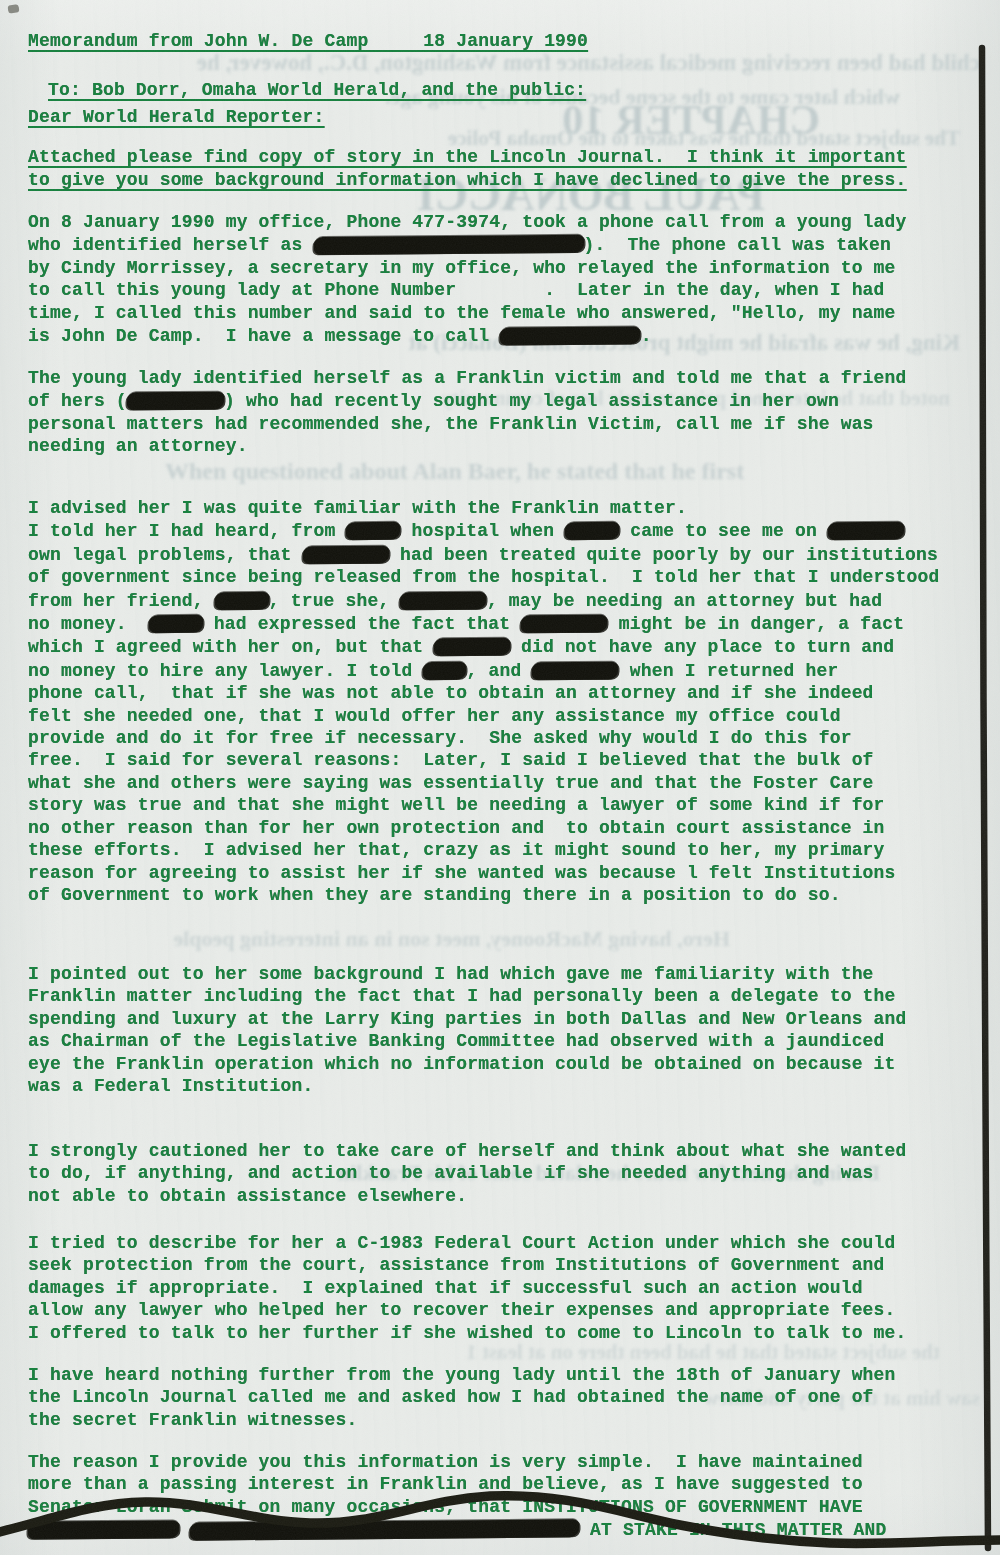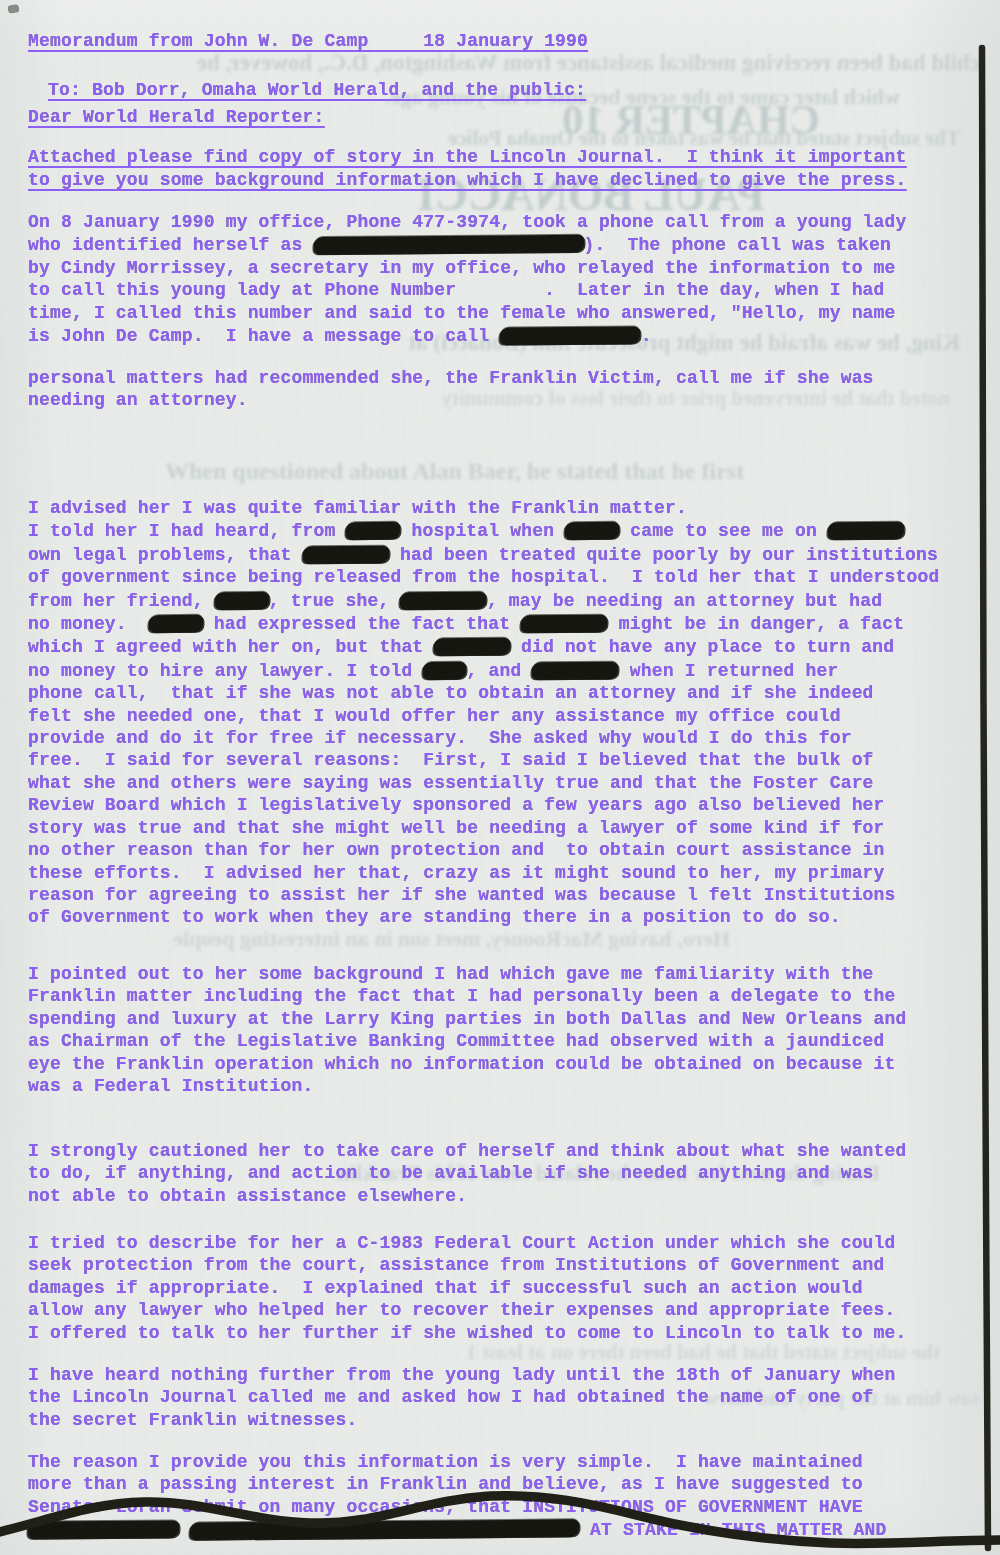--- a/index.html
+++ b/index.html
@@ -20,21 +20,21 @@
   .ghost{
     position:absolute;color:#c2cdce;filter:blur(1.7px);
     font-family:"Liberation Serif","DejaVu Serif",serif;font-weight:bold;
     white-space:nowrap;overflow:hidden;opacity:.85;
   }
   .ghost.mirror{transform:scaleX(-1);}
   .doc-layer{position:absolute;inset:0;z-index:2;}
   .para{position:absolute;left:28px;width:950px;}
   .line{
     white-space:pre;font-size:18px;line-height:22.4px;letter-spacing:.18px;
-    font-weight:bold;color:#8b5cf6;
+    font-weight:bold;color:#15803d;
     text-shadow:0 0 .5px rgba(28,28,18,.55);
   }
   .line.u{text-decoration:underline;text-underline-offset:4px;text-decoration-thickness:2px;}
   .redact{
     display:inline-block;background:#11110b;height:17px;
     border-radius:9px 6px 8px 5px;
     transform:translateY(3px) rotate(-.5deg);
     box-shadow:1.5px 1px 0 rgba(17,17,11,.85), -1.5px 1px 0 rgba(17,17,11,.8), 0 -1px 0 rgba(17,17,11,.6);
   }
   .overlay-svg{position:absolute;inset:0;z-index:4;pointer-events:none;}
@@ -74,38 +74,39 @@
     </div>
     <div class="para" style="top: 211px;">
       <div class="line"><span>On 8 January 1990 my office, Phone 477-3974, took a phone call from a young lady</span></div>
       <div class="line"><span>who identified herself as </span><span class="redact" style="width: 25ch;"></span><span>).  The phone call was taken</span></div>
       <div class="line"><span>by Cindy Morrissey, a secretary in my office, who relayed the information to me</span></div>
       <div class="line"><span>to call this young lady at Phone Number        .  Later in the day, when I had</span></div>
       <div class="line"><span>time, I called this number and said to the female who answered, "Hello, my name</span></div>
       <div class="line"><span>is John De Camp.  I have a message to call </span><span class="redact" style="width: 13ch;"></span><span>.</span></div>
     </div>
     <div class="para" style="top: 367px;">
+      <div class="line"><span>The young lady identified herself as a Franklin victim and told me that a friend</span></div>
+      <div class="line"><span>of hers (</span><span class="redact" style="width: 9ch;"></span><span>) who had recently sought my legal assistance in her own</span></div>
       <div class="line"><span>personal matters had recommended she, the Franklin Victim, call me if she was</span></div>
       <div class="line"><span>needing an attorney.</span></div>
     </div>
     <div class="para" style="top: 497px;">
       <div class="line"><span>I advised her I was quite familiar with the Franklin matter.</span></div>
       <div class="line"><span>I told her I had heard, from </span><span class="redact" style="width: 5ch;"></span><span> hospital when </span><span class="redact" style="width: 5ch;"></span><span> came to see me on </span><span class="redact" style="width: 7ch;"></span></div>
       <div class="line"><span>own legal problems, that </span><span class="redact" style="width: 8ch;"></span><span> had been treated quite poorly by our institutions</span></div>
       <div class="line"><span>of government since being released from the hospital.  I told her that I understood</span></div>
       <div class="line"><span>from her friend, </span><span class="redact" style="width: 5ch;"></span><span>, true she, </span><span class="redact" style="width: 8ch;"></span><span>, may be needing an attorney but had</span></div>
       <div class="line"><span>no money.  </span><span class="redact" style="width: 5ch;"></span><span> had expressed the fact that </span><span class="redact" style="width: 8ch;"></span><span> might be in danger, a fact</span></div>
       <div class="line"><span>which I agreed with her on, but that </span><span class="redact" style="width: 7ch;"></span><span> did not have any place to turn and</span></div>
       <div class="line"><span>no money to hire any lawyer. I told </span><span class="redact" style="width: 4ch;"></span><span>, and </span><span class="redact" style="width: 8ch;"></span><span> when I returned her</span></div>
       <div class="line"><span>phone call,  that if she was not able to obtain an attorney and if she indeed</span></div>
       <div class="line"><span>felt she needed one, that I would offer her any assistance my office could</span></div>
       <div class="line"><span>provide and do it for free if necessary.  She asked why would I do this for</span></div>
-      <div class="line"><span>free.  I said for several reasons:  First, I said I believed that the bulk of</span></div>
+      <div class="line"><span>free.  I said for several reasons:  Later, I said I believed that the bulk of</span></div>
       <div class="line"><span>what she and others were saying was essentially true and that the Foster Care</span></div>
-      <div class="line"><span>Review Board which I legislatively sponsored a few years ago also believed her</span></div>
       <div class="line"><span>story was true and that she might well be needing a lawyer of some kind if for</span></div>
       <div class="line"><span>no other reason than for her own protection and  to obtain court assistance in</span></div>
       <div class="line"><span>these efforts.  I advised her that, crazy as it might sound to her, my primary</span></div>
       <div class="line"><span>reason for agreeing to assist her if she wanted was because l felt Institutions</span></div>
       <div class="line"><span>of Government to work when they are standing there in a position to do so.</span></div>
     </div>
     <div class="para" style="top: 963px;">
       <div class="line"><span>I pointed out to her some background I had which gave me familiarity with the</span></div>
       <div class="line"><span>Franklin matter including the fact that I had personally been a delegate to the</span></div>
       <div class="line"><span>spending and luxury at the Larry King parties in both Dallas and New Orleans and</span></div>

